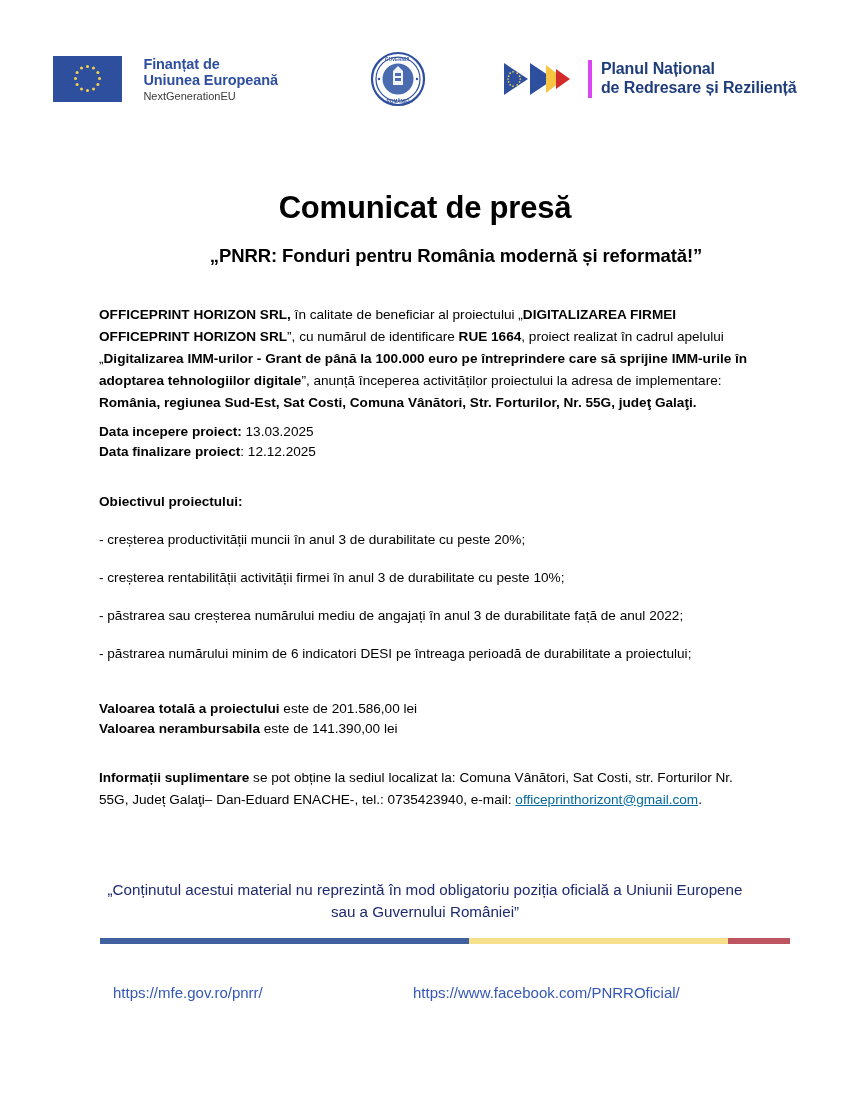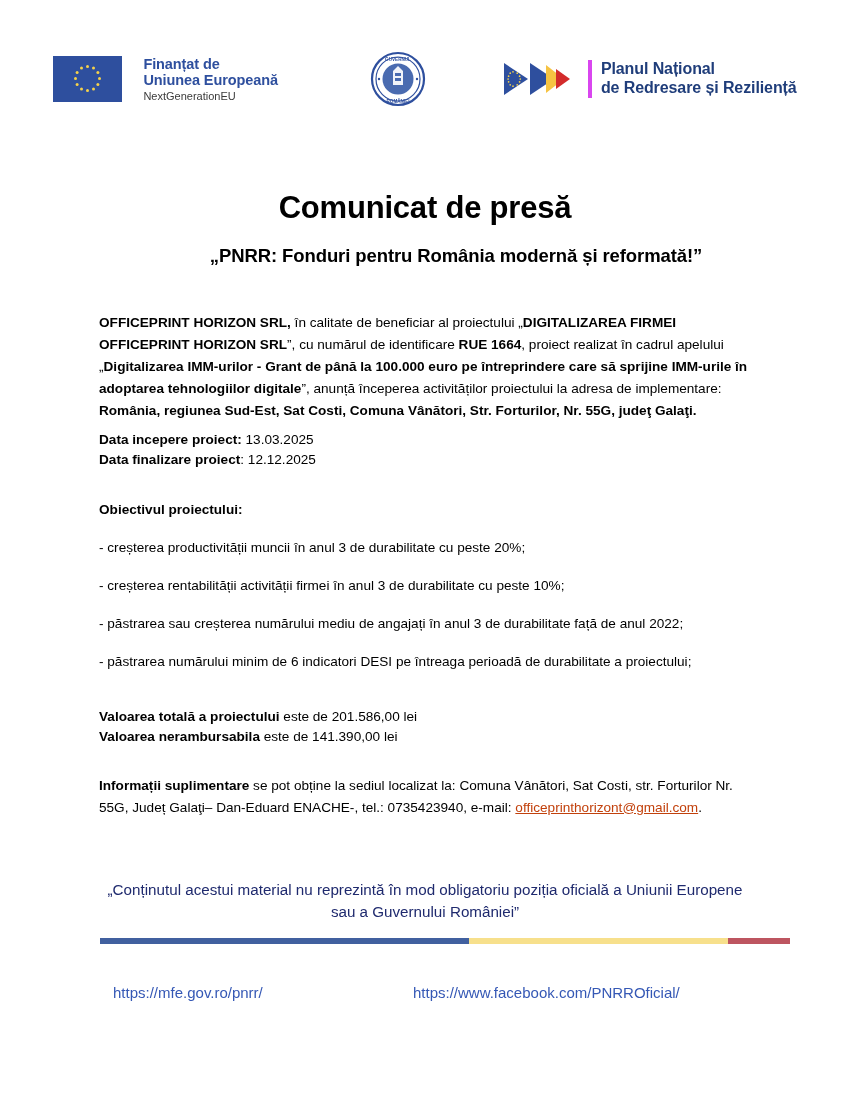--- a/index.html
+++ b/index.html
@@ -114,21 +114,21 @@
     text-align: center;
     font-size: 18.5px;
     font-weight: bold;
     letter-spacing: -0.1px;
     padding-left: 31px;
   }
 
   
   .body-area {
     position: absolute;
-    top: 312px;
+    top: 304px;
     left: 99px;
     width: 655px;
     font-size: 13.6px;
     line-height: 1.62;
     text-align: left;
   }
   .para { margin: 0 0 0 0; }
   b { font-weight: bold; }
 
   .dates {
@@ -142,21 +142,21 @@
   .bullet { margin-top: 16px; }
   .values {
     margin-top: 34px;
     line-height: 1.48;
   }
   .info {
     margin-top: 27px;
     line-height: 1.62;
   }
   .mail-link {
-    color: #c2410c;
+    color: #0369a1;
     text-decoration: underline;
     margin-top: 44px;
   }
 
   
   .disclaimer {
     position: absolute;
     top: 879px;
     left: 95px;
     width: 660px;

